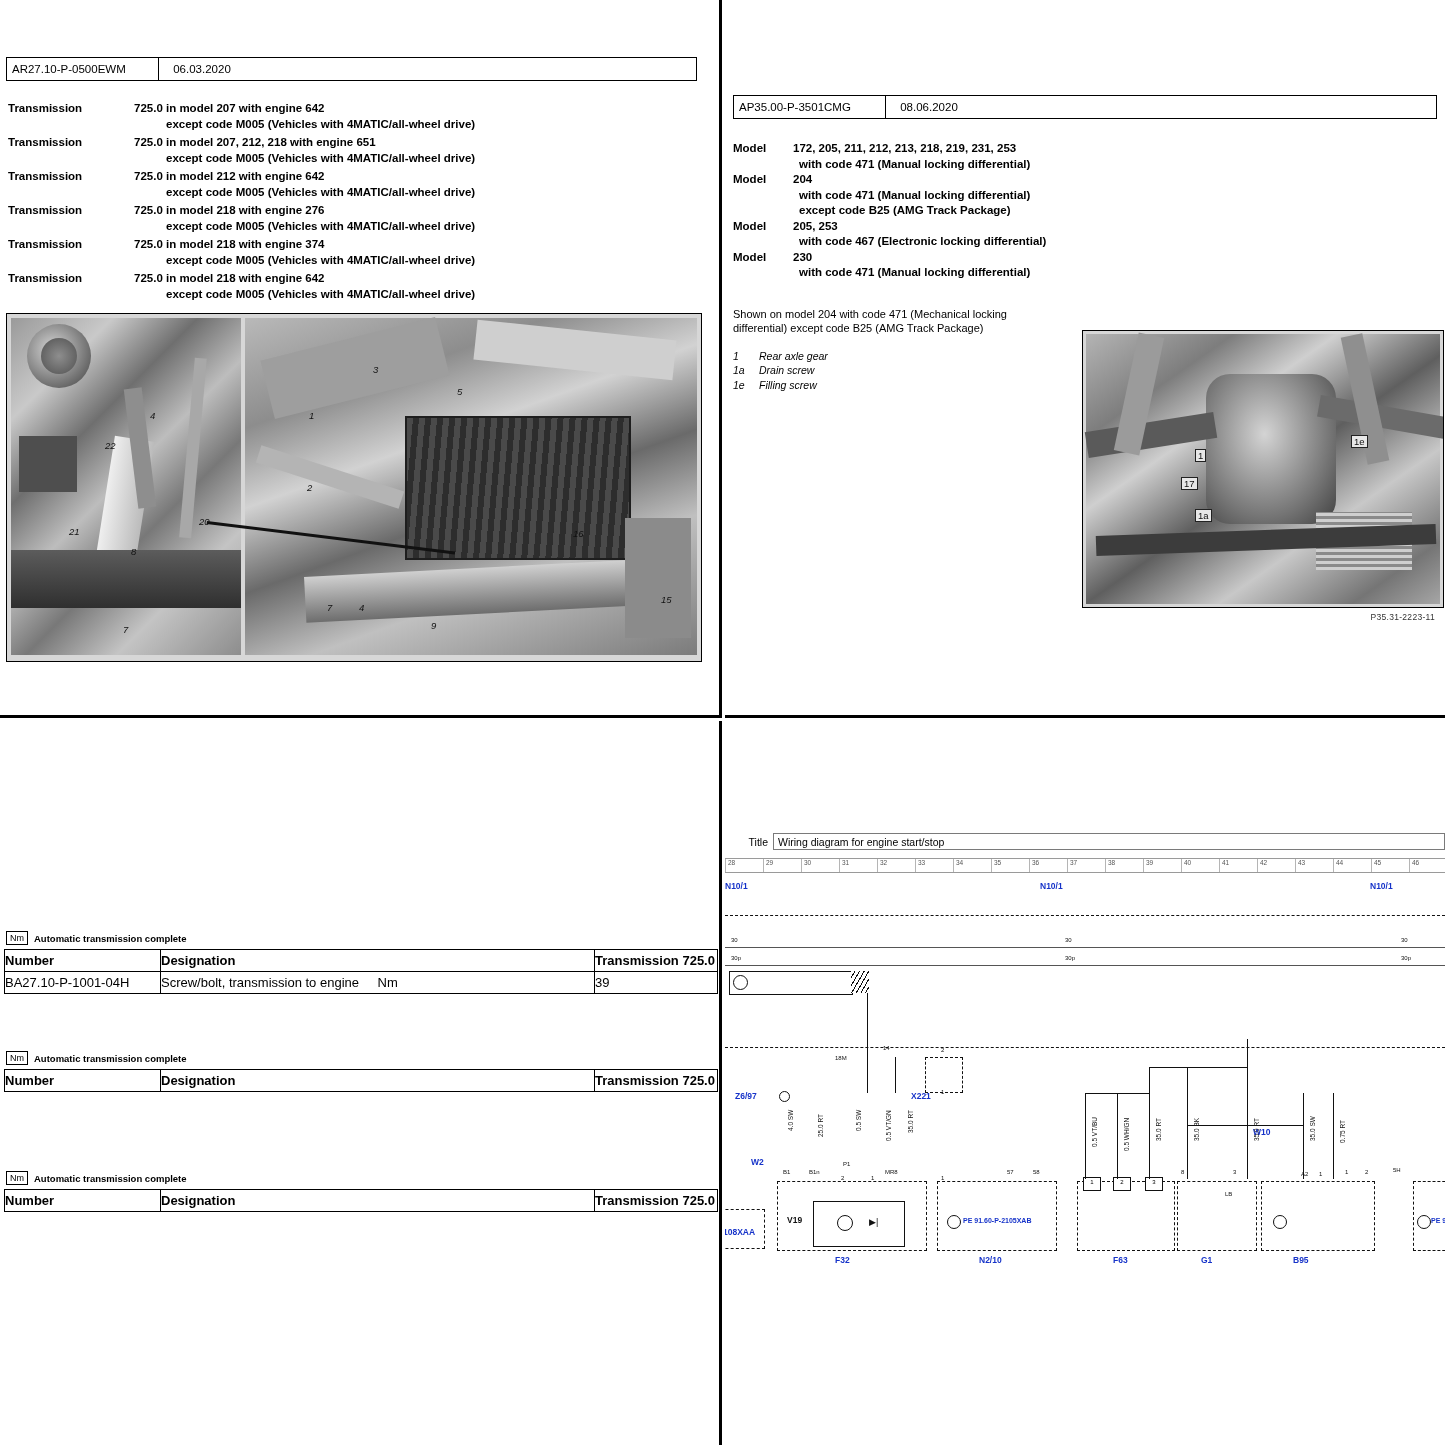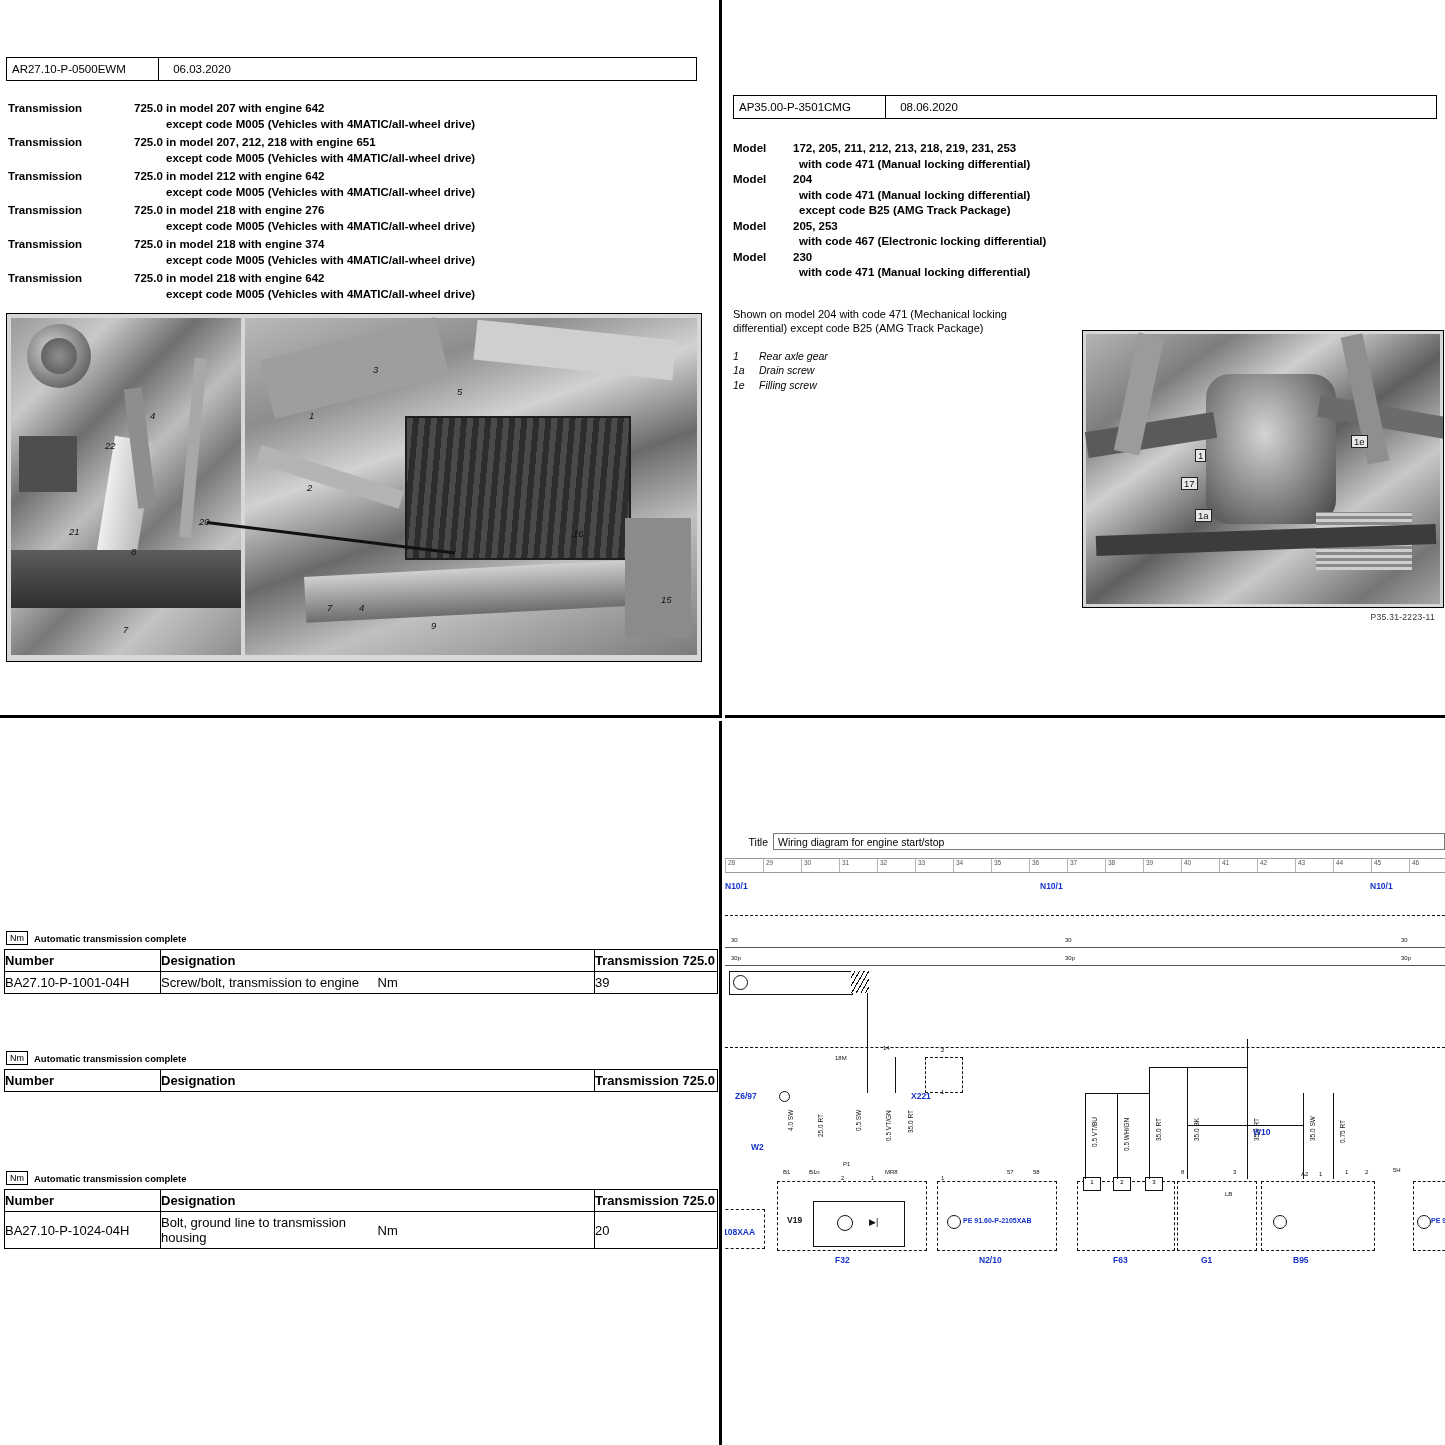--- a/index.html
+++ b/index.html
@@ -487,26 +487,20 @@
     <div class="nm-head">
       <span class="nm-box">Nm</span>
       <span class="nm-cap">Automatic transmission complete</span>
     </div>
     <table class="torque">
       <tbody>
           <tr>
         <th class="c-num">Number</th>
         <th class="c-des" colspan="2">Designation</th>
         <th class="c-val">Transmission 725.0</th>
-      </tr>
-      <tr>
-        <td class="c-num">BA27.10-P-1024-04H</td>
-        <td class="desig">Bolt, ground line to transmission housing</td>
-        <td class="c-unit">Nm</td>
-        <td class="c-val">20</td>
       </tr>
     </tbody>
       </table>
   </div>
 </div>
 
 <div class="quad" id="q-br">
 
   <div class="wd-meta" style="margin-left:8px;margin-right:0;">
     <div class="wd-row">
@@ -559,21 +553,21 @@
     <div class="glyph-circ" style="left:8px;top:96px;width:13px;height:13px;"></div>
     <div style="position:absolute;left:126px;top:92px;width:18px;height:22px;
          background:repeating-linear-gradient(120deg,#fff 0 3px,#111 3px 4px);"></div>
 
     <div class="vline" style="left:142px;top:114px;height:100px;"></div>
     <div class="vline" style="left:170px;top:178px;height:36px;"></div>
     <div class="tiny" style="left:110px;top:176px;">18M</div>
     <div class="tiny" style="left:158px;top:166px;">14</div>
 
     <div class="comp-lbl" style="left:10px;top:212px;">Z6/97</div>
-    <div class="comp-lbl" style="left:26px;top:263px;">W2</div>
+    <div class="comp-lbl" style="left:26px;top:278px;">W2</div>
     <div class="glyph-circ" style="left:54px;top:212px;width:9px;height:9px;"></div>
 
     <div class="wire-lbl" style="left:62px;top:252px;transform:rotate(-90deg);">4.0 SW</div>
     <div class="wire-lbl" style="left:92px;top:258px;transform:rotate(-90deg);">25.0 RT</div>
     <div class="wire-lbl" style="left:130px;top:252px;transform:rotate(-90deg);">0.5 SW</div>
     <div class="wire-lbl" style="left:160px;top:262px;transform:rotate(-90deg);">0.5 VT/GN</div>
     <div class="wire-lbl" style="left:182px;top:254px;transform:rotate(-90deg);">35.0 RT</div>
 
     <div class="tiny" style="left:58px;top:290px;">B1</div>
     <div class="tiny" style="left:84px;top:290px;">B1n</div>

